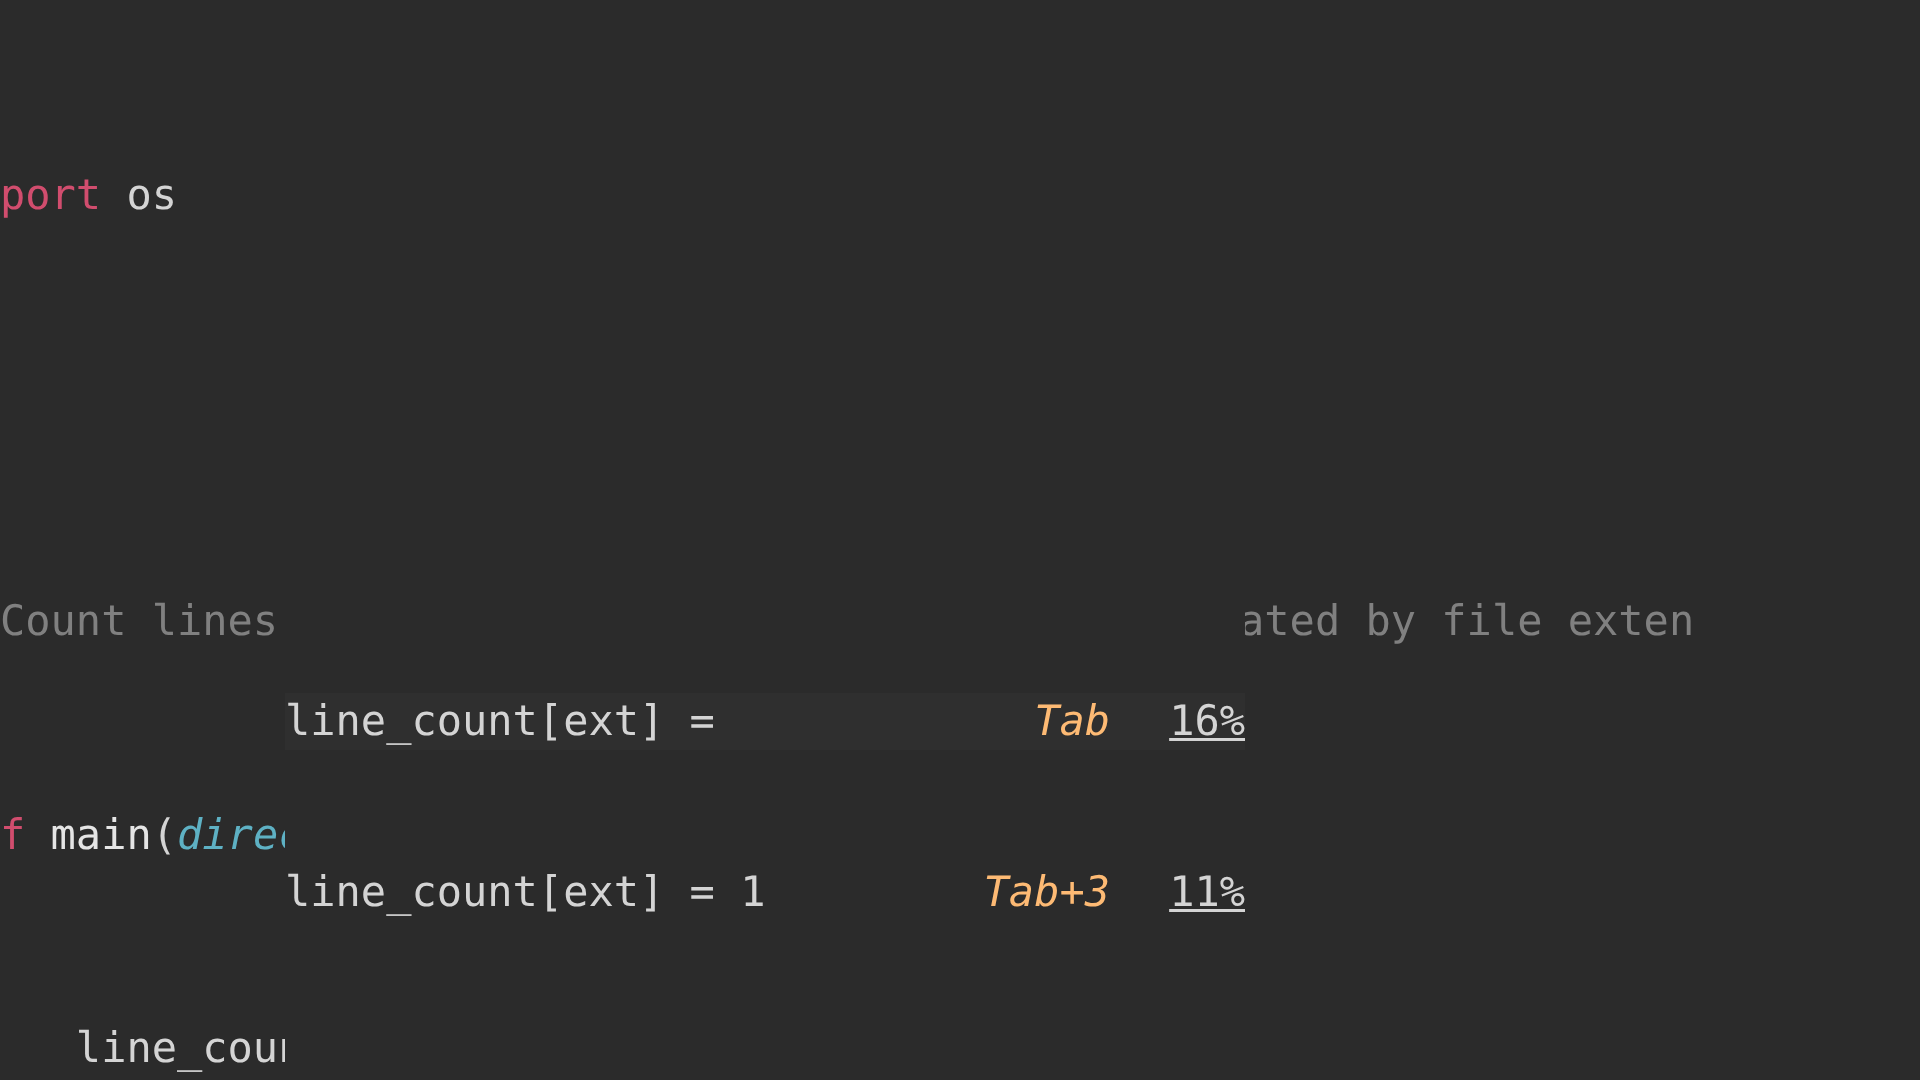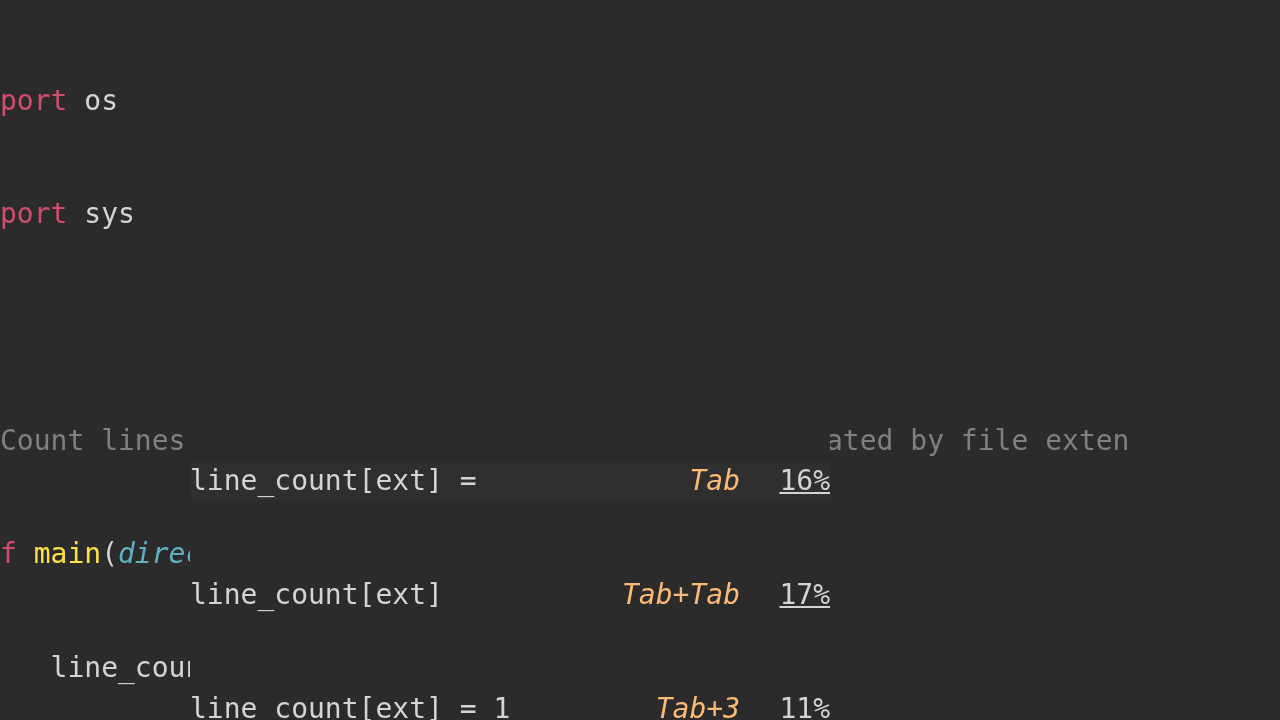--- a/index.html
+++ b/index.html
@@ -17,26 +17,27 @@
       width: 1280px;
       height: 720px;
       padding-top: 6px;
     }
     .code-editor {
       white-space: pre;
       position: relative;
     }
     .line {
       height: 37.8px;
+      margin-top: 29px;
     }
     .kw-import { color: #d14d6e; }
     .kw-def { color: #d14d6e; }
     .ident { color: #d4d4d4; }
     .module { color: #d4d4d4; }
-    .func-name { color: #fde047; }
+    .func-name { color: #e5e5e5; }
     .param { color: #5eb1c4; font-style: italic; }
     .punct { color: #d4d4d4; }
     .comment { color: #808080; }
     .completion-popup {
       position: absolute;
       left: 190px;
       top: 380px;
       background: #2b2b2b;
       font-family: inherit;
       font-size: 28px;
@@ -68,42 +69,36 @@
       text-align: right;
       white-space: pre;
       text-decoration: underline;
     }
   </style>
 </head>
 <body>
 
 <div class="code-editor">
   <div class="line"><span class="kw-import">port</span><span class="module"> os</span></div>
-  <div class="line"><span class="kw-import">port</span><span class="module"> sys</span></div>
   <div class="line"> </div>
   <div class="line"><span class="comment">Count lines of code in the given directory, separated by file exten</span></div>
   <div class="line"><span class="kw-def">f </span><span class="func-name">main</span><span class="punct">(</span><span class="param">directory</span><span class="punct">):</span></div>
   <div class="line"><span class="ident">   line_count = {}</span></div>
   
   
   
   
 
   <div class="completion-popup">
     <div class="completion-row selected">
       <span class="comp-text">line_count[ext] = </span>
       <span class="comp-key">Tab</span>
       <span class="comp-pct">16%</span>
     </div>
     <div class="completion-row">
-      <span class="comp-text">line_count[ext]</span>
-      <span class="comp-key">Tab+Tab</span>
-      <span class="comp-pct">17%</span>
-    </div>
-    <div class="completion-row">
       <span class="comp-text">line_count[ext] = 1</span>
       <span class="comp-key">Tab+3</span>
       <span class="comp-pct">11%</span>
     </div>
     
     
   </div>
 </div>
 
 </body></html>

